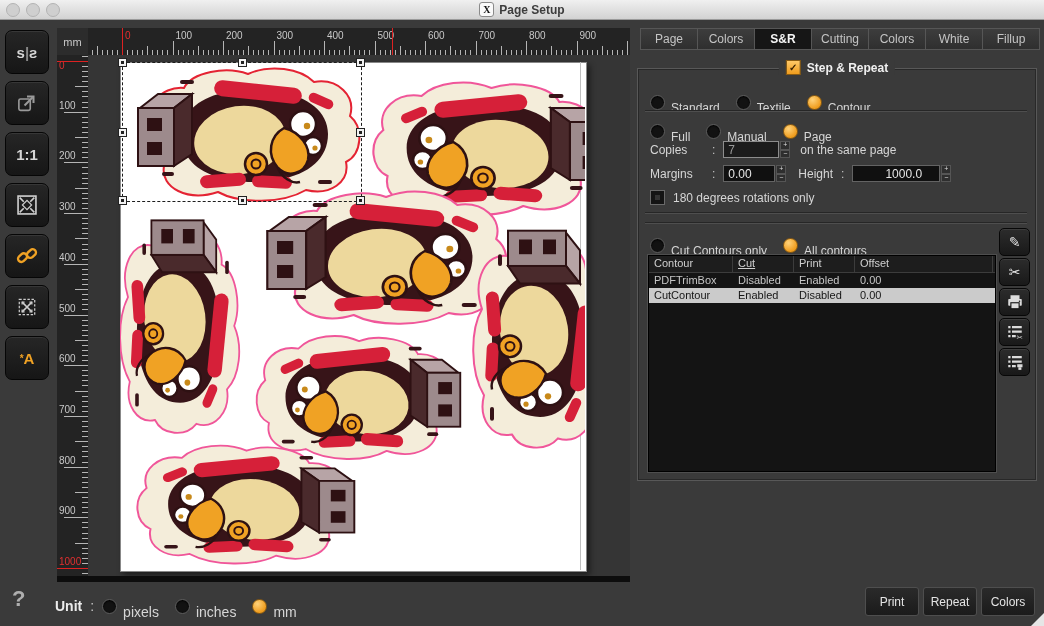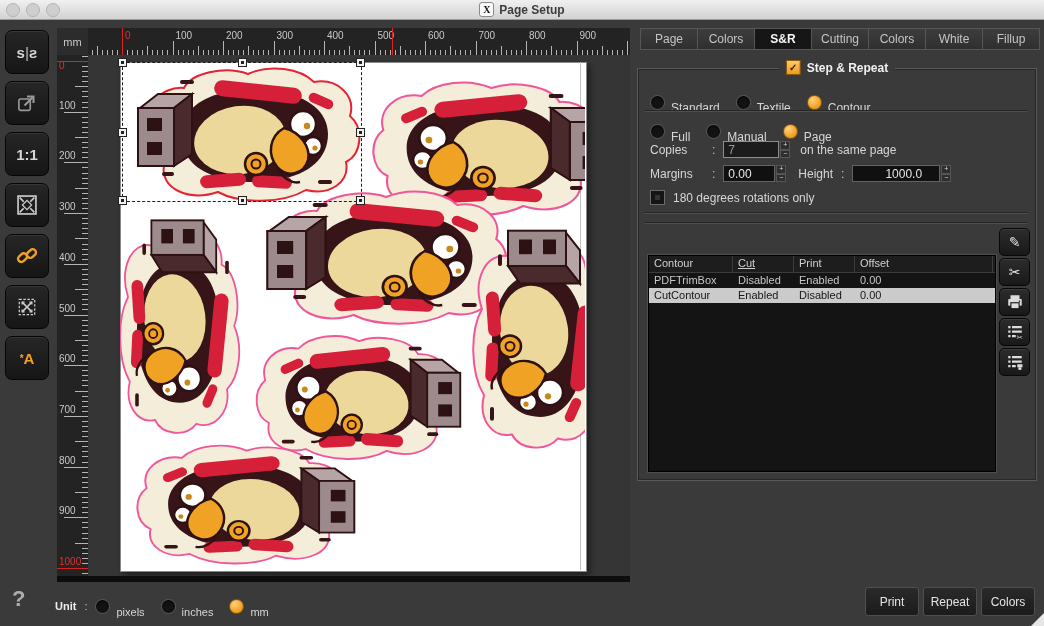--- a/index.html
+++ b/index.html
@@ -98,21 +98,21 @@
   .tr.selrow{background:#cbcbcb;color:#161616;}
   .td{padding:1px 0 0 5px;box-sizing:border-box;white-space:nowrap;overflow:hidden;}
 
   .sidebtn{position:absolute;left:999px;width:29px;height:26px;border-radius:5px;
     background:linear-gradient(#2c2c2c,#191919);border:1px solid #070707;
     box-shadow:inset 0 1px 0 rgba(255,255,255,.08);display:flex;align-items:center;
     justify-content:center;color:#e2e2e2;font-size:14px;cursor:pointer;}
 
   
   .help{position:absolute;left:12px;top:586px;font-size:22px;font-weight:bold;color:#aeaeae;}
-  .unitrow{position:absolute;left:55px;top:598px;height:16px;display:flex;align-items:center;font-size:11px;}
+  .unitrow{position:absolute;left:55px;top:598px;height:16px;display:flex;align-items:center;font-size:14px;}
   .unitrow .ulabel{color:#ececec;font-weight:bold;}
   .btn{position:absolute;top:587px;width:52px;height:27px;background:linear-gradient(#2a2a2a,#1b1b1b);
     border:1px solid #4e4e4e;border-radius:3px;color:#e4e4e4;font-size:12px;
     display:flex;align-items:center;justify-content:center;cursor:pointer;}
   .grip{position:absolute;right:0;bottom:0;width:0;height:0;
     border-left:13px solid transparent;border-bottom:13px solid #e6e6e6;}
 </style>
 </head>
 <body>
 
@@ -550,20 +550,30 @@
   </div>
 
   <div class="prow" style="left:650px;top:190px;">
     <span class="checkbox unchecked" style="margin-right:8px;"></span>
     <span>180 degrees rotations only</span>
   </div>
 
   <div class="sepline" style="top:212px;"></div>
   <div class="sepline" style="top:222px;"></div>
 
+  <div class="prow" id="contour-row" style="left:650px;top:232px;">
+      <span class="radio-item">
+        <span class="radio"></span>
+        <span class="rlabel">Cut Contours only</span>
+      </span>
+      <span class="radio-item">
+        <span class="radio sel"></span>
+        <span class="rlabel">All contours</span>
+      </span>
+    </div>
 
   <div class="ctable" id="ctable">
       <div class="thead">
         <div class="th" style="width: 84px;">Contour</div>
         <div class="th" style="width: 61px; text-decoration: underline;">Cut</div>
         <div class="th" style="width: 61px;">Print</div>
         <div class="th" style="width: 138px;">Offset</div>
       </div>
       <div class="tr">
         <div class="td" style="width: 84px;">PDFTrimBox</div>

